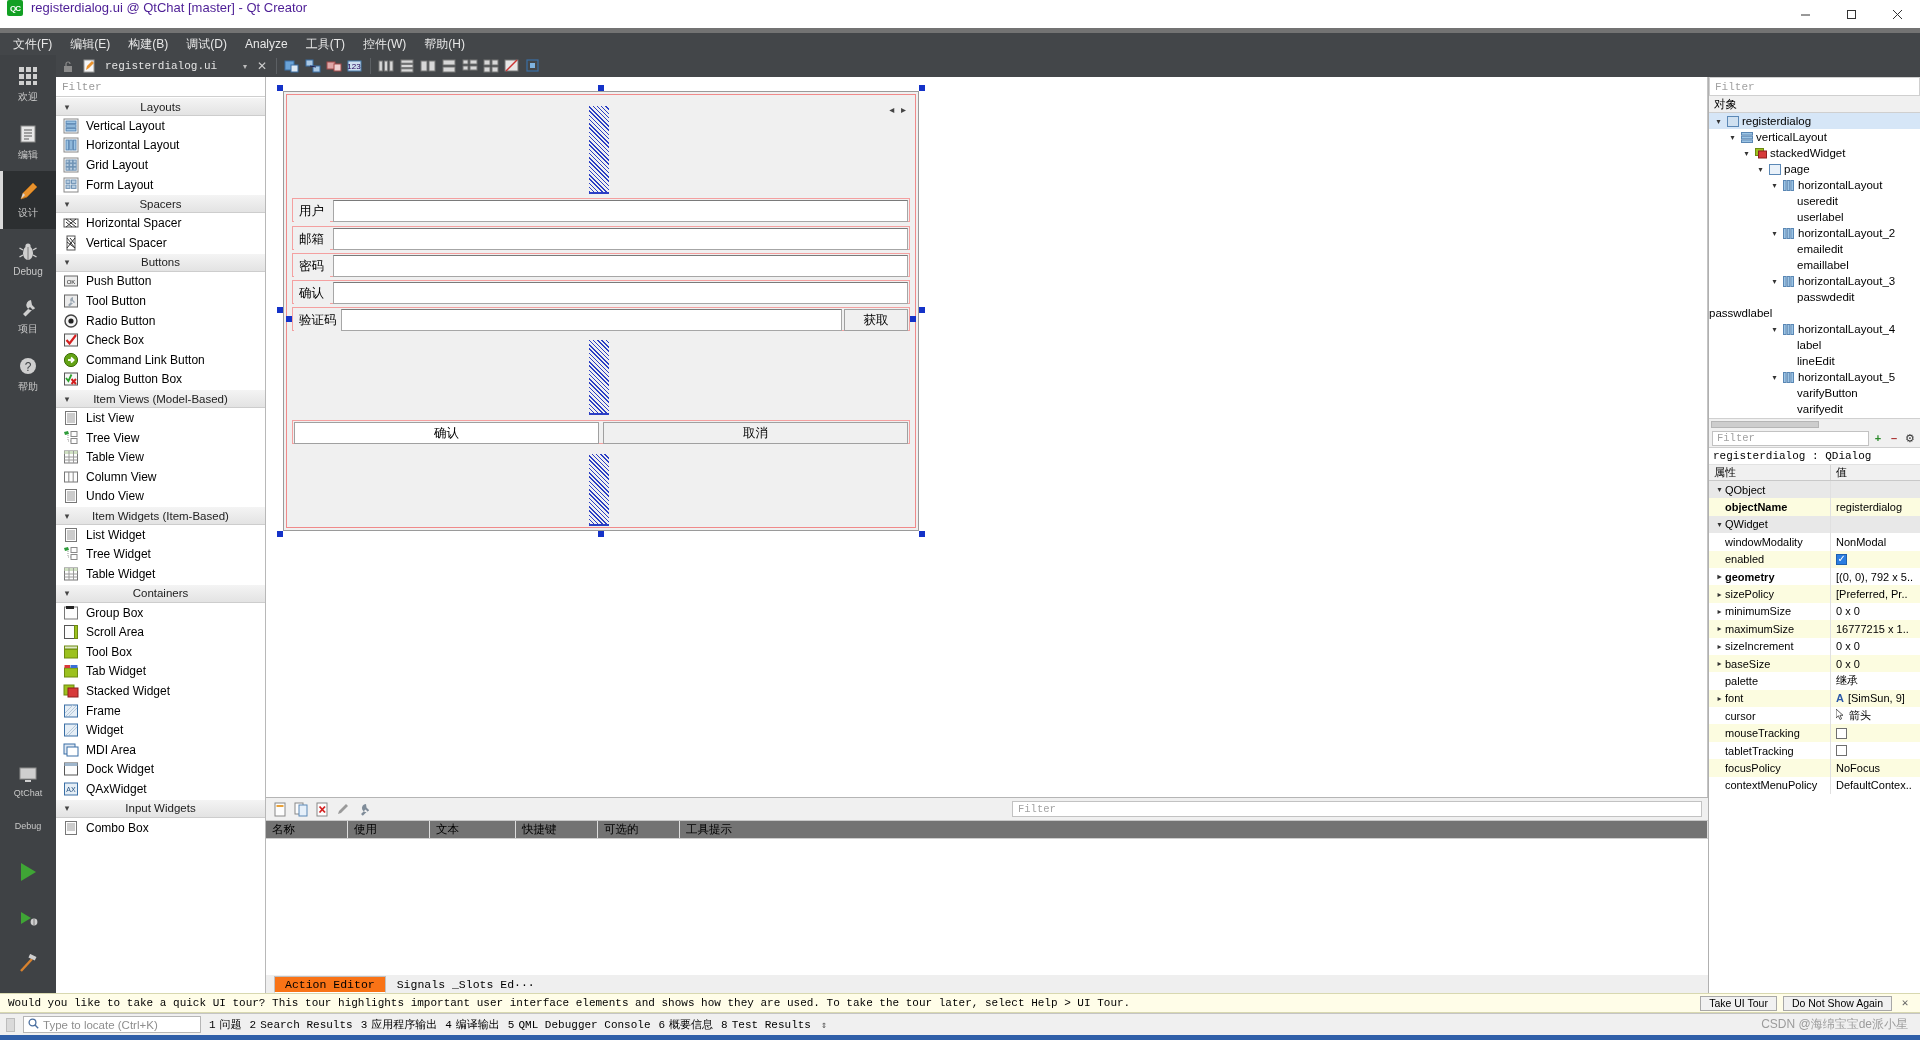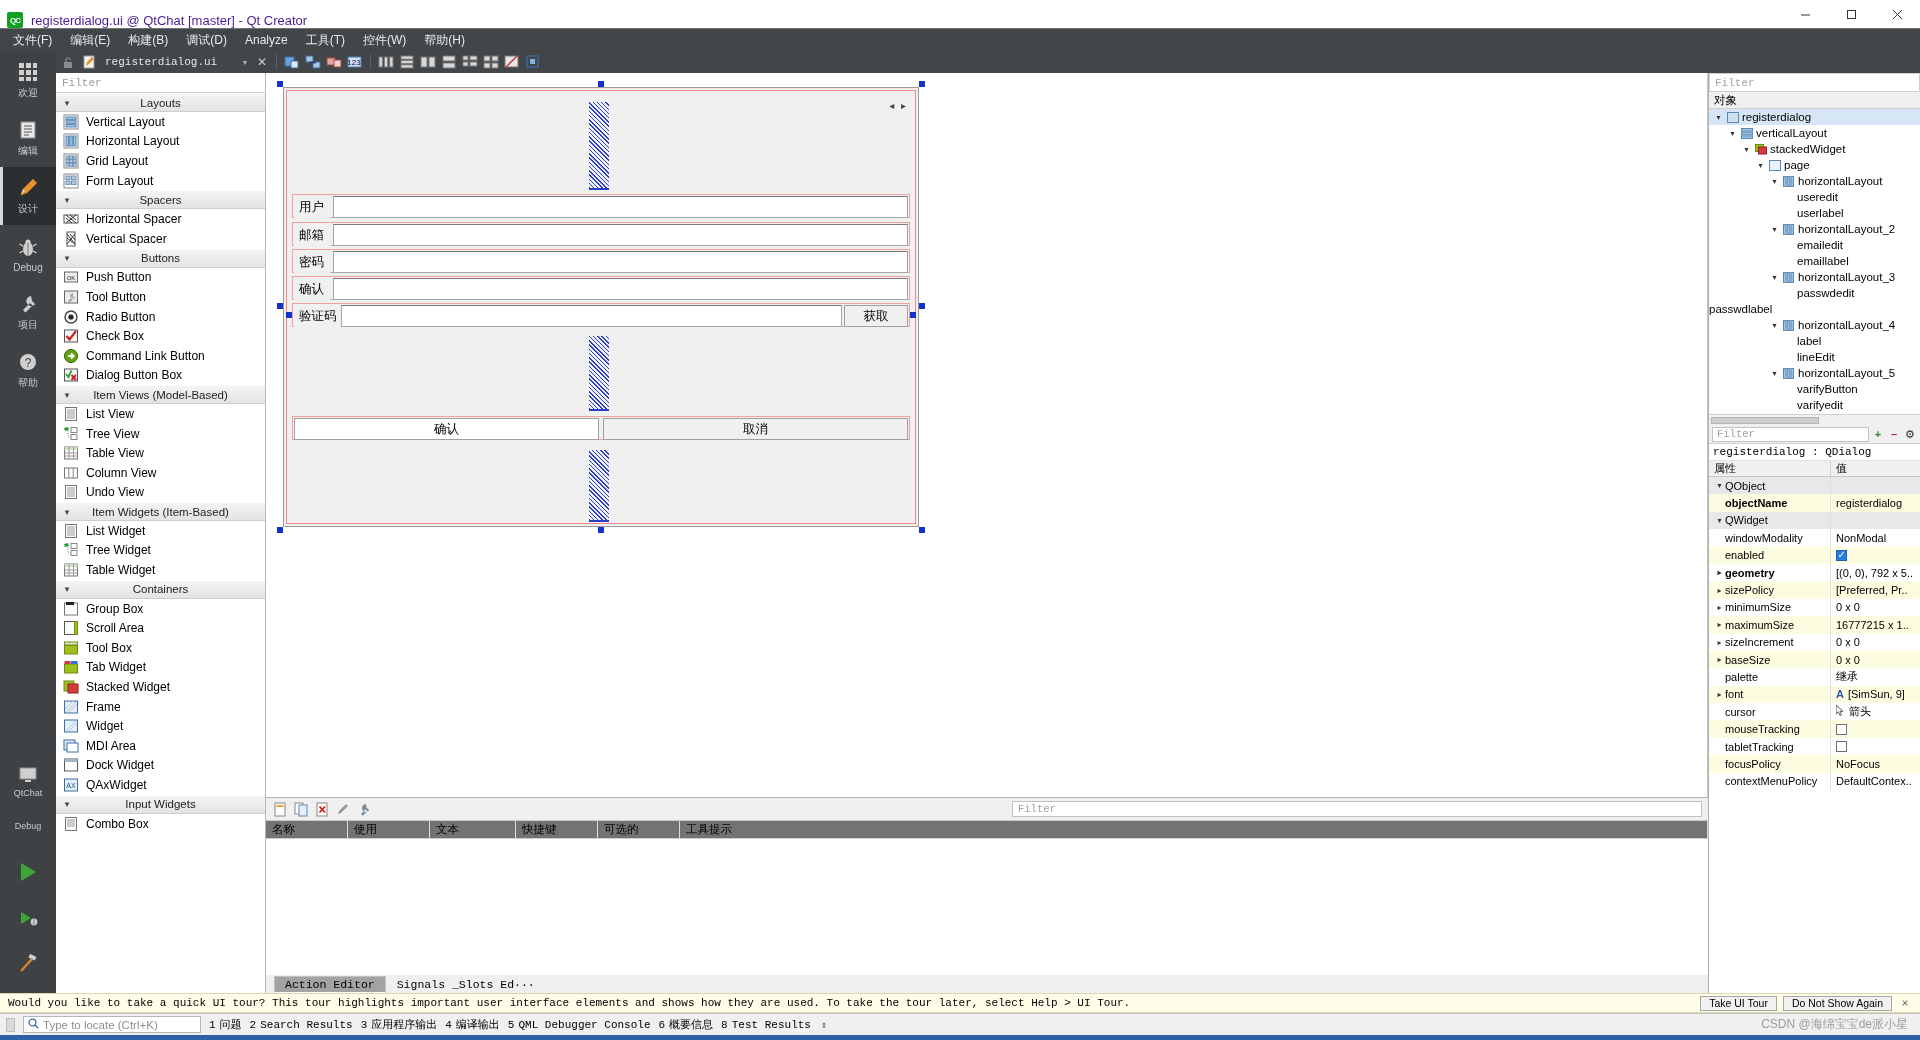--- a/index.html
+++ b/index.html
@@ -7,22 +7,22 @@
   body {
     font-family: "Liberation Sans", sans-serif;
     font-size: 12px;
     background:#efefef;
     color:#000;
   }
   .app { position:relative; width:1920px; height:1040px; display:flex; flex-direction:column; }
 
   
   .titlebar {
-    height:40px; background:#ffffff; display:flex; align-items:flex-end;
-    border-bottom:1px solid #737373; flex:0 0 28px;
+    height:40px; background:#ffffff; display:flex; align-items:flex-start;
+    border-bottom:5px solid #737373; flex:0 0 28px;
   }
   .title-icon {
     width:16px;height:16px;margin-left:7px;margin-right:8px;
     background:#12a023; border-radius:2px; color:#fff; font-size:8px;
     font-family:"Liberation Sans",sans-serif; font-weight:bold;
     display:flex;align-items:center;justify-content:center; letter-spacing:-1px;
   }
   .title-text { font-size:13px; color:#4c1d95; }
   .win-btns { margin-left:auto; display:flex; height:28px; }
   .win-btn { width:46px; height:28px; display:flex;align-items:center;justify-content:center; font-size:12px; color:#333;}
@@ -173,21 +173,21 @@
   
   .bottomdock { flex:0 0 196px; display:flex; flex-direction:column; background:#f0f0f0; border-top:1px solid #b5b5b5; }
   .ae-toolbar { height:22px; display:flex; align-items:center; gap:4px; padding:0 6px; background:#f0f0f0; }
   .ae-ico { width:17px;height:17px; display:flex;align-items:center;justify-content:center; }
   .ae-filter { margin-left:auto; width:690px; height:16px; background:#fff; border:1px solid #c2c2c2; display:flex; align-items:center; padding:0 5px; color:#a4a4a4; font-size:10.5px; font-family:"Liberation Mono",monospace;}
   .ae-table { flex:1 1 auto; background:#fff; border-top:1px solid #c9c9c9; }
   .ae-hdr { height:18px; display:flex; background:#737373; border-bottom:1px solid #cecece; font-size:11.5px; }
   .ae-hdr div { display:flex; align-items:center; padding-left:6px; border-right:1px solid #dcdcdc; }
   .ae-tabs { height:18px; display:flex; align-items:flex-end; gap:0; background:#efefef; padding-left:8px; }
   .ae-tab { height:17px; padding:0 10px; font-size:11.5px; font-family:"Liberation Mono",monospace; display:flex; align-items:center; background:#efefef; border:1px solid transparent;}
-  .ae-tab.active { background:#a3a3a3; border:1px solid #c0c0c0; border-bottom-color:#fff;}
+  .ae-tab.active { background:#f97316; border:1px solid #c0c0c0; border-bottom-color:#fff;}
 
   
   .tour {
     height:20px; background:#fffde8; border-top:1px solid #d8d8b0; border-bottom:1px solid #d8d8b0;
     display:flex; align-items:center; padding:0 8px; font-size:11px;
     font-family:"Liberation Mono", monospace; flex:0 0 20px;
   }
   .tour-btns { margin-left:auto; display:flex; gap:6px; }
   .tour-btn { height:15px; padding:0 8px; background:#f1f1f1; border:1px solid #a8a8a8; font-size:10.5px; font-family:"Liberation Sans",sans-serif; display:flex;align-items:center;}
   .tour-x { width:14px; text-align:center; color:#666; font-size:11px;}

